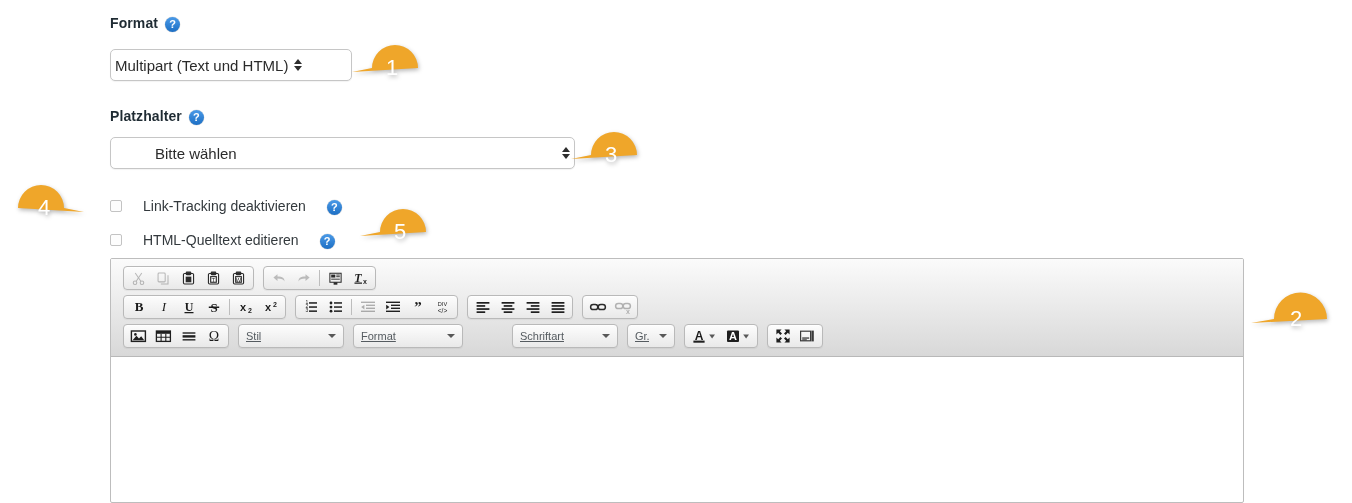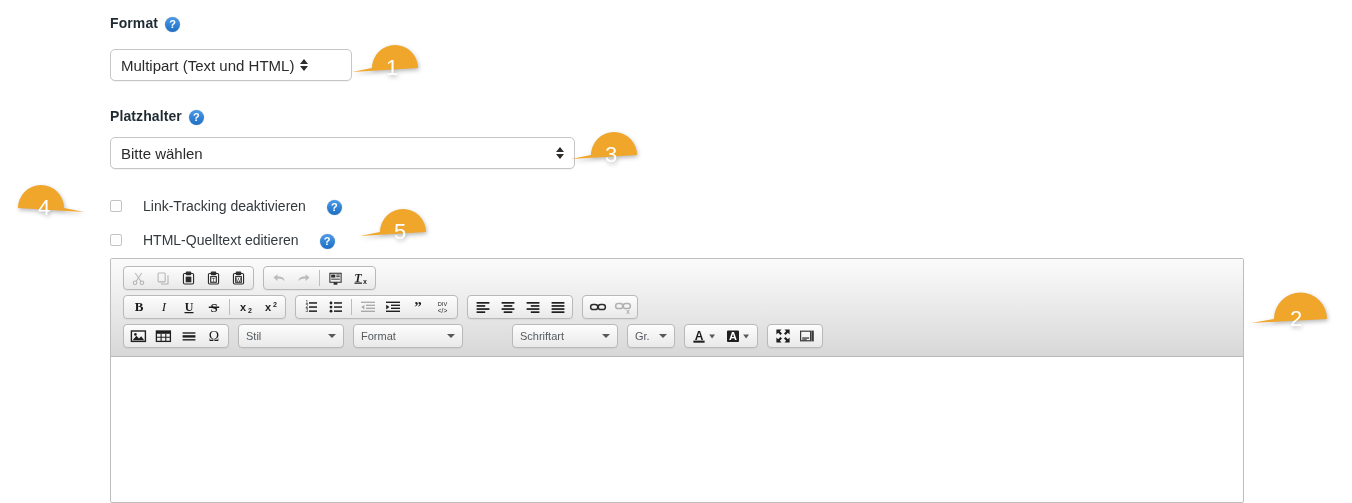--- a/index.html
+++ b/index.html
@@ -38,24 +38,24 @@
   .select-box{
     position:absolute;
     box-sizing:border-box;
     background:#ffffff;
     border:1px solid #c6c6c6;
     border-radius:5px;
     box-shadow:0 1px 1px rgba(0,0,0,.05);
     font-size:15px;
     color:#2b2b2b;
     display:flex;align-items:center;
-    padding:0 10px;
+    padding:0 4px;
   }
   .select-box .sel-text{flex:0 0 auto;white-space:nowrap;}
-  .select-box.wide .sel-text{flex:1 1 auto;}
+  .select-box.wide .sel-text{flex:1 1 auto;margin-left:40px;}
   .select-arrows{
     margin-left:6px;
     display:flex;flex-direction:column;align-items:center;justify-content:center;
     gap:2px;
     flex:0 0 auto;
   }
   .select-arrows i{
     display:block;width:0;height:0;
     border-left:4px solid transparent;border-right:4px solid transparent;
   }
@@ -114,21 +114,21 @@
   }
   .tb-dd{
     display:flex;align-items:center;justify-content:space-between;
     background:linear-gradient(#fdfdfd,#e9e9e9);
     border:1px solid #b9b9b9;border-radius:4px;
     box-shadow:0 1px 0 rgba(255,255,255,.7) inset,0 1px 1px rgba(0,0,0,.05);
     height:24px;box-sizing:border-box;
     padding:0 7px;
     font-size:11px;color:#555b60;
   }
-  .tb-dd .cap{white-space:nowrap;overflow:hidden;}
+  .tb-dd .cap{white-space:nowrap;overflow:hidden;text-decoration:underline;}
   .caret{
     width:0;height:0;margin-left:10px;flex:0 0 auto;
     border-left:4px solid transparent;border-right:4px solid transparent;
     border-top:4px solid #585858;
   }
   .editor-body{background:#ffffff;height:113px;}
 
   
   .callout{
     position:absolute;

